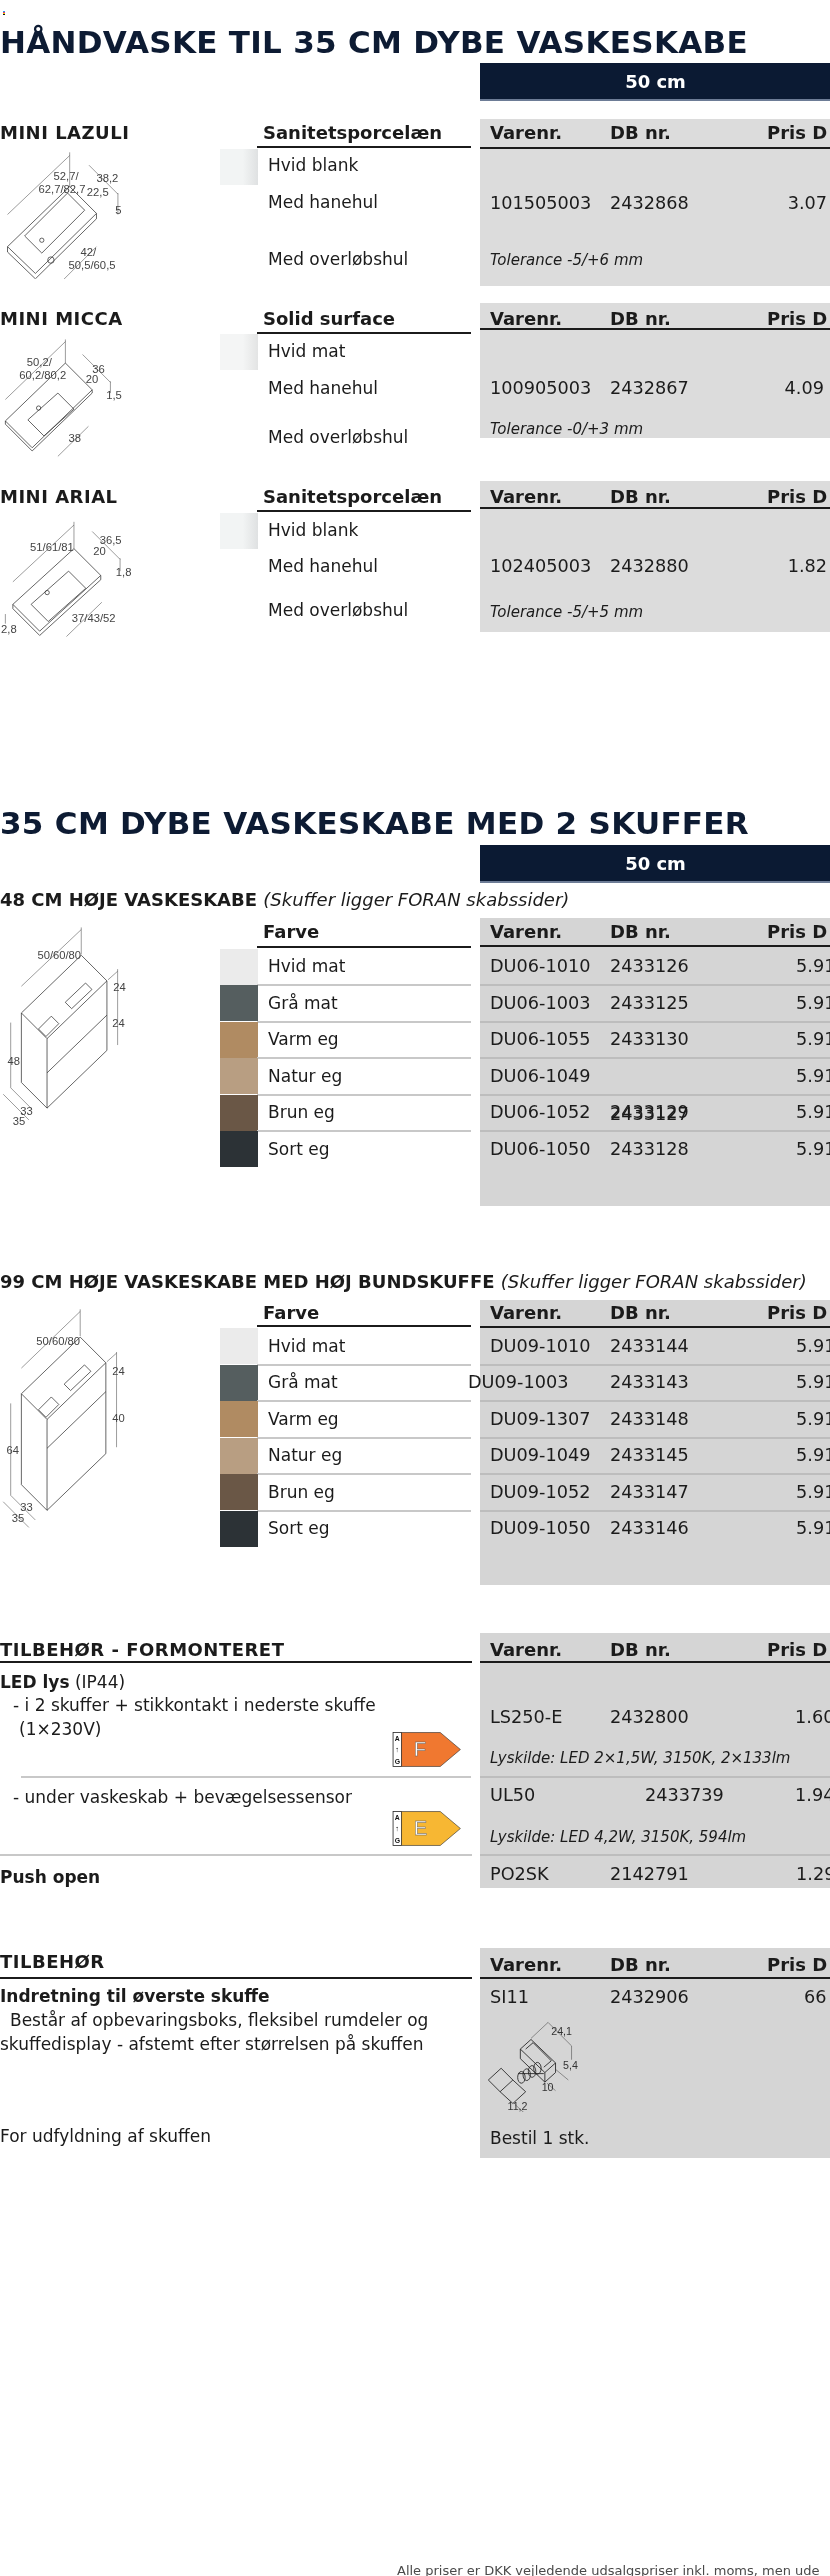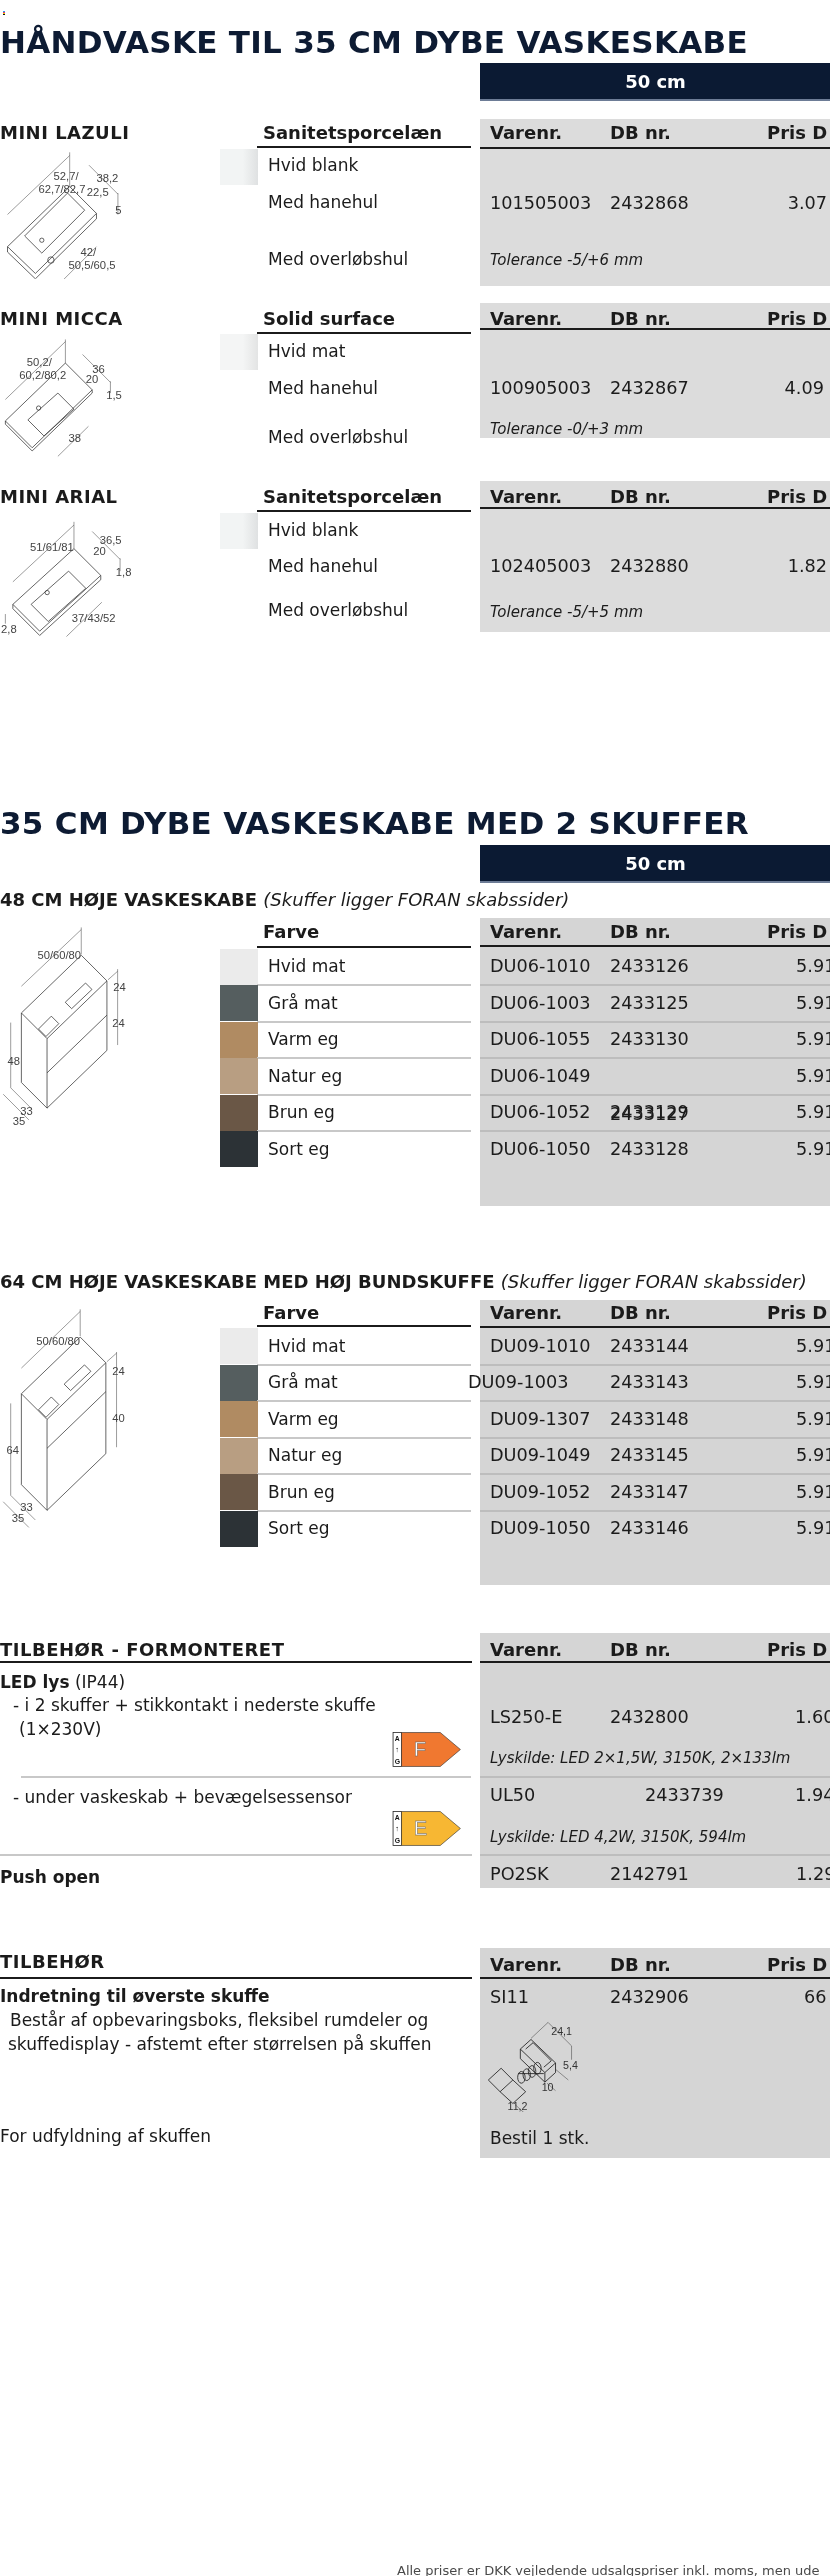--- a/index.html
+++ b/index.html
@@ -266,21 +266,21 @@
         <div class="abs opt" style="left:268px;top:1139px;">Sort eg</div>
         <div class="abs td" style="left:490px;top:1139px;">DU06-1050</div>
         <div class="abs td" style="left:610px;top:1139px;">2433128</div>
         <div class="abs td" style="left:796px;top:1139px;">5.91</div>
       </div>
     </div>
 </div>
 
 <div>
   <div class="abs sub-title" style="left:0;top:1271px;">
-    <span>64 CM HØJE VASKESKABE MED HØJ BUNDSKUFFE</span>
+    <span>99 CM HØJE VASKESKABE MED HØJ BUNDSKUFFE</span>
     <i>(Skuffer ligger FORAN skabssider)</i>
   </div>
   <svg class="abs" style="left:0;top:1308px;" width="139" height="225" viewBox="0 0 260 420">
     <g stroke="#333" fill="none" stroke-width="1.4">
       <path d="M40 160 L150 54 L198 102 L88 208 Z"></path>
       <path d="M40 160 L40 330 L88 378 L88 208"></path>
       <path d="M88 378 L198 272 L198 102"></path>
       <path d="M88 262 L198 156"></path>
       <path d="M72 190 L96 166 L110 180 L86 204 Z"></path>
         <path d="M120 142 L158 106 L170 118 L132 154 Z"></path>
@@ -429,21 +429,21 @@
   <div class="abs td" style="left:490px;top:1864px;">PO2SK</div>
   <div class="abs td" style="left:610px;top:1864px;">2142791</div>
   <div class="abs td" style="left:796px;top:1864px;">1.29</div>
 </div>
 
 <div>
   <div class="abs prod-title" style="left:0;top:1951px;">TILBEHØR</div>
   <div class="abs rule" style="left:0;top:1977px;width:472px;"></div>
   <div class="abs body-txt" style="left:0;top:1984px;font-weight:bold;">Indretning til øverste skuffe</div>
   <div class="abs body-txt" style="left:10px;top:2008px;text-align:center;">Består af opbevaringsboks, fleksibel rumdeler og</div>
-  <div class="abs body-txt" style="left:0;top:2032px;padding-left:8px;">skuffedisplay - afstemt efter størrelsen på skuffen</div>
+  <div class="abs body-txt" style="left:0;top:2032px;">skuffedisplay - afstemt efter størrelsen på skuffen</div>
   <div class="abs body-txt" style="left:0;top:2124px;">For udfyldning af skuffen</div>
 
   <div class="abs panel2" style="left:480px;top:1948px;width:351px;height:210px;"></div>
   <div class="abs th" style="left:490px;top:1954px;">Varenr.</div>
   <div class="abs th" style="left:610px;top:1954px;">DB nr.</div>
   <div class="abs th" style="left:767px;top:1954px;">Pris D</div>
   <div class="abs rule" style="left:480px;top:1977px;width:351px;"></div>
   <div class="abs td" style="left:490px;top:1987px;">SI11</div>
   <div class="abs td" style="left:610px;top:1987px;">2432906</div>
   <div class="abs td" style="left:804px;top:1987px;">66</div>

